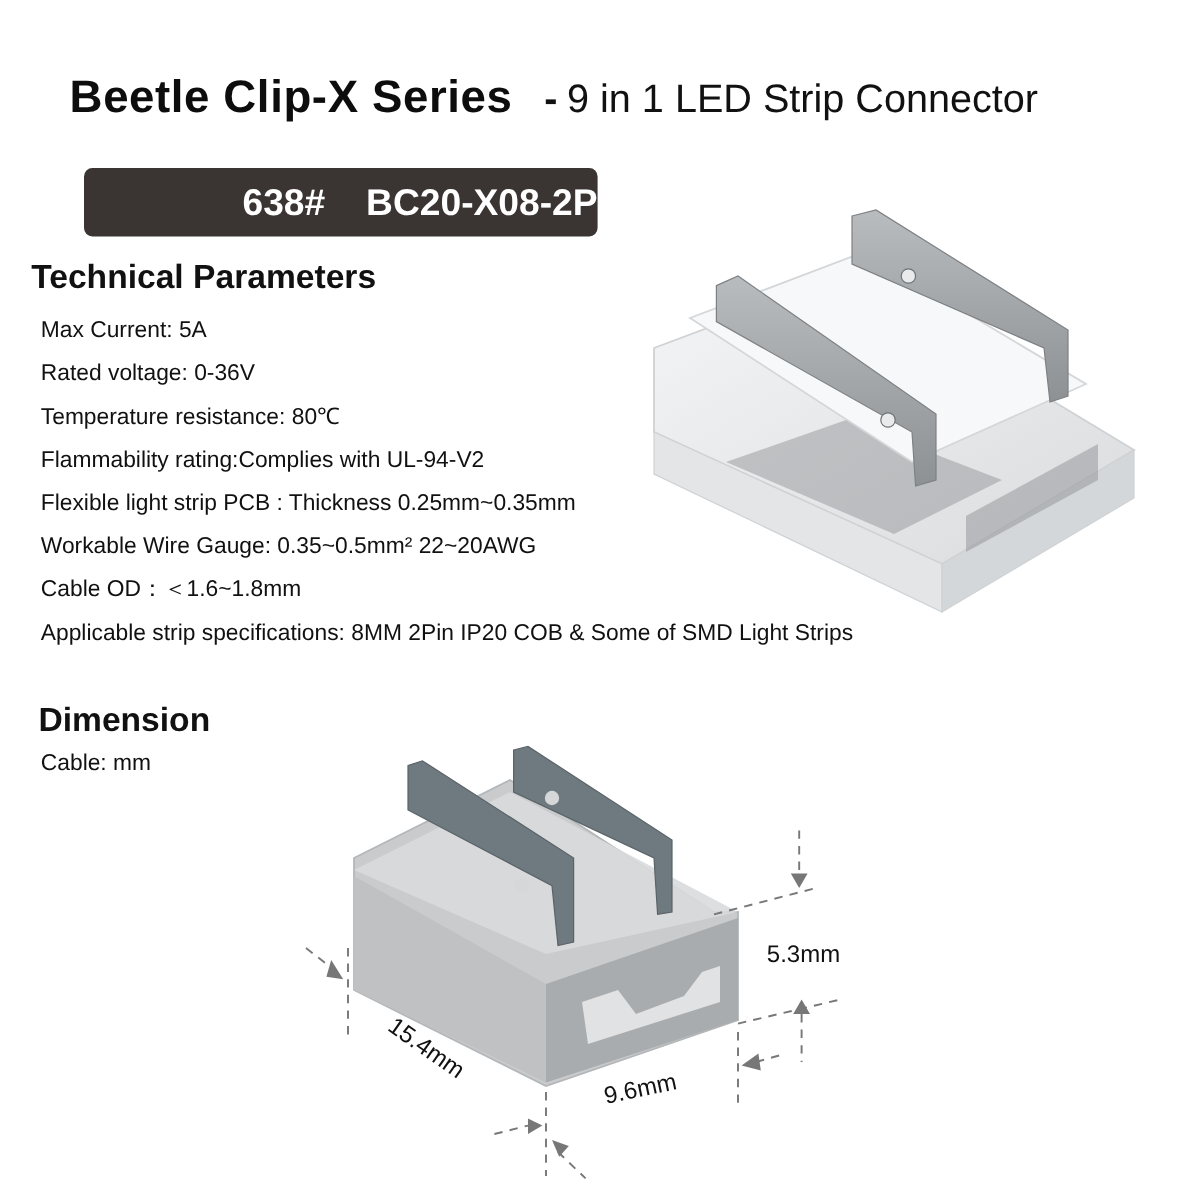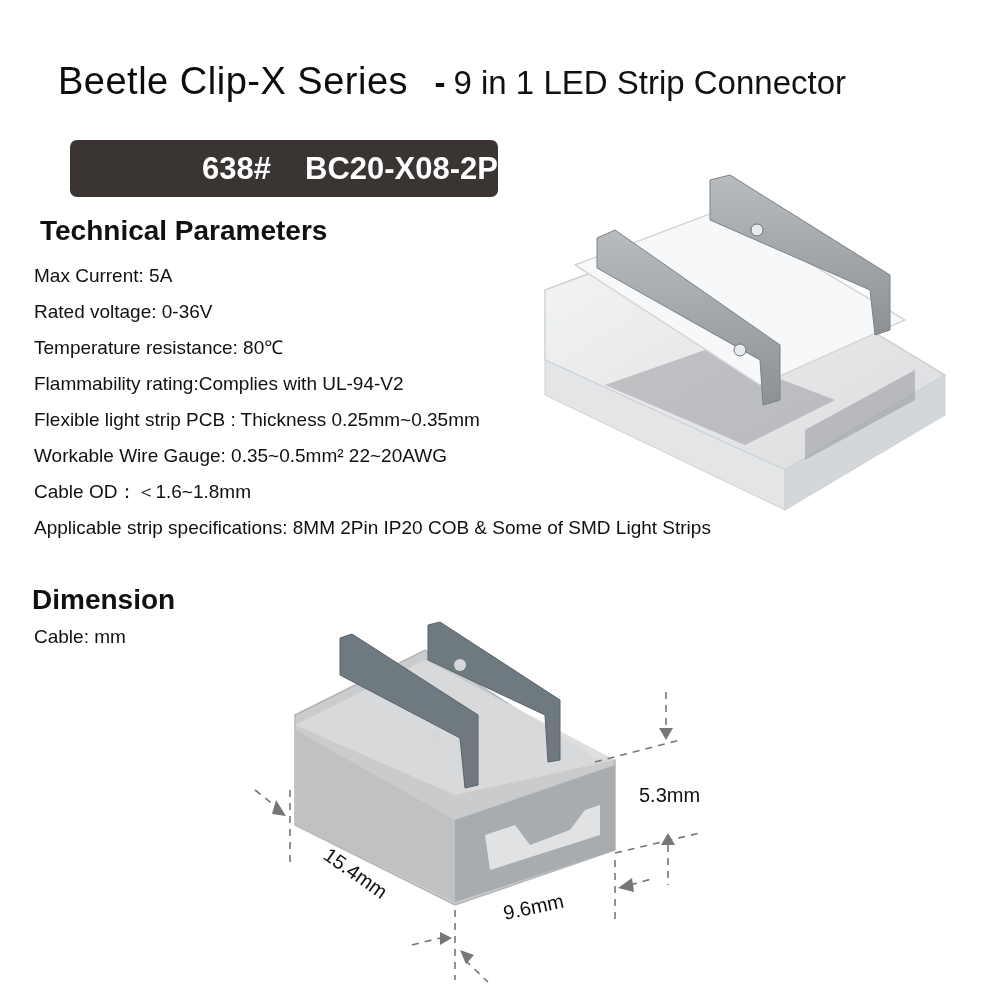--- a/index.html
+++ b/index.html
@@ -1,18 +1,18 @@
 <!DOCTYPE html>
 <html><head>
 <meta charset="utf-8">
 <style>
   html, body { margin:0; padding:0; background:#ffffff; }
   body { width:1000px; height:1000px; position:relative; overflow:hidden; font-family:"Liberation Sans", sans-serif; color:#111; }
   .title { position:absolute; left:58px; top:60px; white-space:nowrap; }
-  .title .bold { font-family:"Liberation Sans", sans-serif; font-weight:400; font-size:38px; letter-spacing:0.5px; color:#0d0d0d; }
+  .title .bold { font-family:"Liberation Sans", sans-serif; font-weight:700; font-size:38px; letter-spacing:0.5px; color:#0d0d0d; }
   .title .light { font-size:33px; color:#111; margin-left:22px; }
   .title .dash { font-weight:700; font-size:33px; margin-right:8px; }
   .badge { position:absolute; left:70px; top:140px; width:428px; height:57px; background:#3a3432; border-radius:7px; color:#fff; font-weight:700; font-size:31px; display:flex; align-items:center; justify-content:flex-end; }
   .badge .num { margin-right:34px; }
   .h2 { position:absolute; font-weight:700; font-size:28px; color:#111; }
   .params { position:absolute; left:34px; top:258px; }
   .param { font-size:19px; line-height:36px; height:36px; white-space:nowrap; color:#111; }
   .unit { position:absolute; left:34px; top:626px; font-size:19px; }
   svg { position:absolute; }
   .dimtext { font-family:"Liberation Sans", sans-serif; font-size:20px; fill:#111; }
@@ -23,21 +23,21 @@
 <div class="title">
   <span class="bold">Beetle Clip-X Series</span>
   <span class="light"><span class="dash">-</span><span>9 in 1 LED Strip Connector</span></span>
 </div>
 
 <div class="badge">
   <span class="num">638#</span>
   <span>BC20-X08-2P</span>
 </div>
 
-<div class="h2" style="left:40px; top:215px;text-align:center;">Technical Parameters</div>
+<div class="h2" style="left:26px; top:215px;text-align:center;">Technical Parameters</div>
 
 <div class="params">
   <div class="param">Max Current: 5A</div>
   <div class="param">Rated voltage: 0-36V</div>
   <div class="param">Temperature resistance: 80℃</div>
   <div class="param">Flammability rating:Complies with UL-94-V2</div>
   <div class="param">Flexible light strip PCB : Thickness 0.25mm~0.35mm</div>
   <div class="param">Workable Wire Gauge: 0.35~0.5mm²   22~20AWG</div>
   <div class="param">Cable OD：＜1.6~1.8mm</div>
   <div class="param">Applicable strip specifications:  8MM  2Pin IP20 COB &amp; Some of SMD Light Strips</div>

